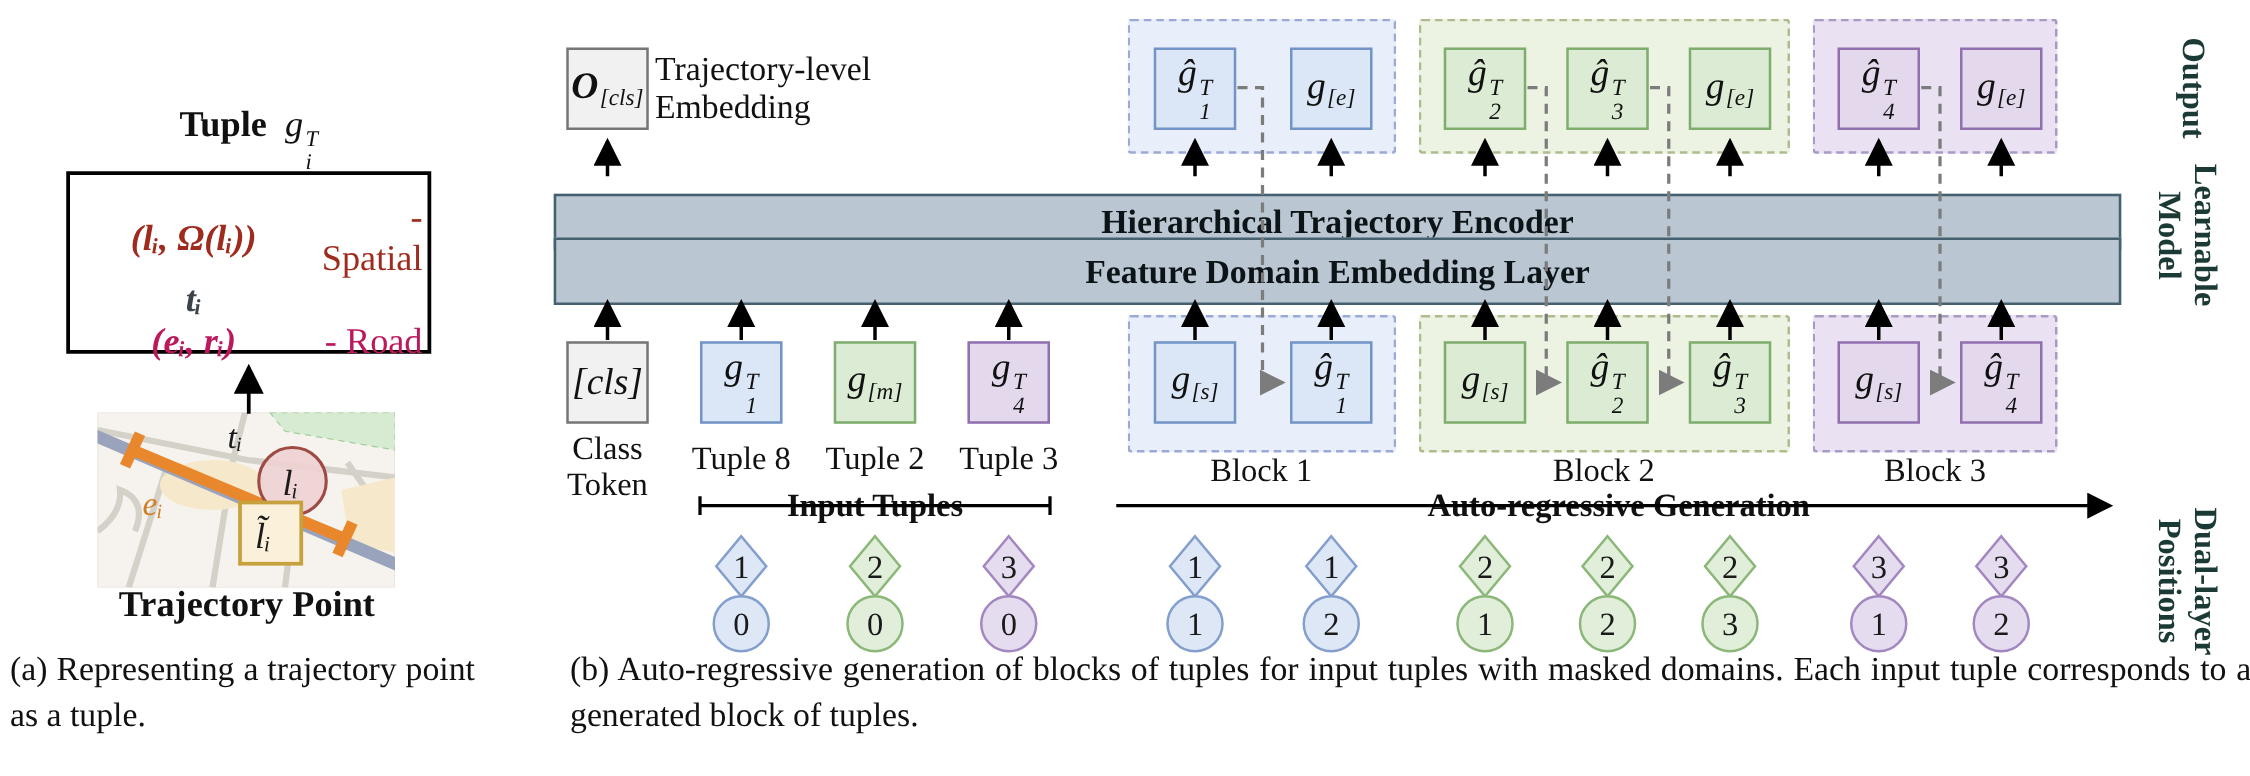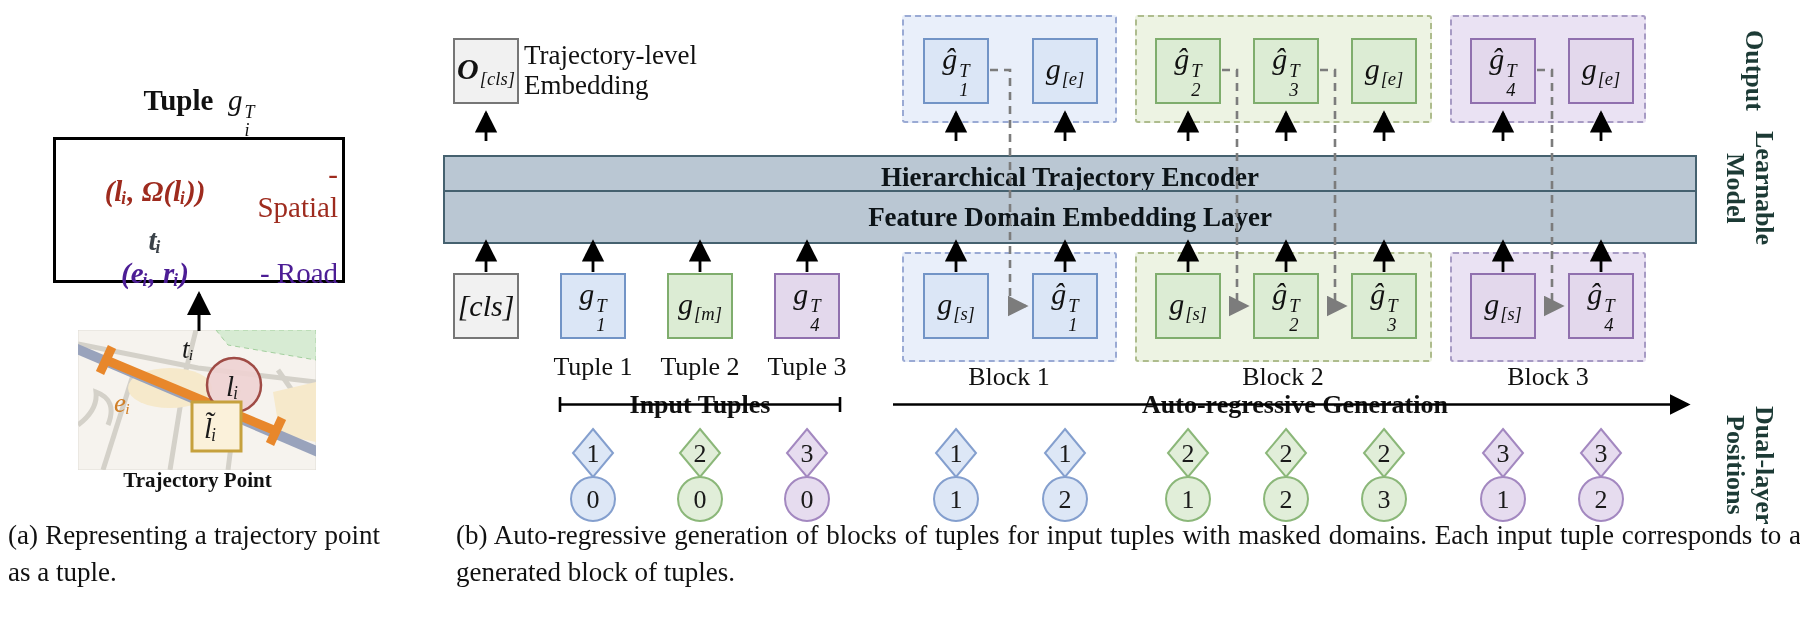--- a/index.html
+++ b/index.html
@@ -63,21 +63,21 @@
   </div>
 
   <div class="tuplebox">
     <div class="trow" style="color:#9e2b1e;">
       <span class="texpr">(lᵢ, Ω(lᵢ))</span>
       <span class="tlab">- Spatial</span>
     </div>
     <div class="trow" style="color:#3b4249;">
       <span class="texpr">tᵢ</span>
     </div>
-    <div class="trow" style="color:#4c1d95;">
+    <div class="trow" style="color:#be185d;">
       <span class="texpr">(eᵢ, rᵢ)</span>
       <span class="tlab">- Road</span>
     </div>
   </div>
 
   <svg class="abs" style="left:78px;top:330px;" width="238" height="140" viewBox="0 0 238 140">
     <rect x="0" y="0" width="238" height="140" fill="#f6f3ee" stroke="#e0ddd6"></rect>
     <polygon points="138,0 238,0 238,30 150,15" fill="#d7ebd3" stroke="#a3cf9e" stroke-dasharray="5 4"></polygon>
     <g stroke="#d4d1c9" stroke-width="5" fill="none">
       <path d="M0,14 L120,38 L238,52"></path>
@@ -96,21 +96,21 @@
       <path d="M204,88 L192,114" stroke-width="9"></path>
     </g>
     <circle cx="156" cy="55" r="27" fill="#eed2d2" fill-opacity="0.9" stroke="#9f4b45" stroke-width="2.5"></circle>
     <rect x="114" y="72" width="49" height="49" fill="#fbf1da" stroke="#c6a13d" stroke-width="3"></rect>
     <text x="104" y="28" font-size="27" font-style="italic" fill="#1a1a1a">tᵢ</text>
     <text x="36" y="82" font-size="27" font-style="italic" fill="#d07f28">eᵢ</text>
     <text x="148" y="66" font-size="29" font-style="italic" fill="#1a1a1a">lᵢ</text>
     <text x="126" y="108" font-size="29" font-style="italic" fill="#1a1a1a">l̃ᵢ</text>
   </svg>
 
-  <div class="abs boldlbl" style="left:40px;top:468px;width:315px;text-align:center;font-size:21px;font-weight:bold;">Trajectory Point</div>
+  <div class="abs boldlbl" style="left:40px;top:468px;width:315px;text-align:center;font-size:29px;font-weight:bold;">Trajectory Point</div>
 
   <div class="caption" style="left:8px;top:517px;width:372px;">(a) Representing a trajectory point as a tuple.</div>
 
   <div class="nbox gray" style="left:453px;top:38px;">
     <span><b><i>O</i></b><span class="sb"><i>[cls]</i></span></span>
   </div>
   <div class="lbl2" style="left:524px;top:40px;width:210px;text-align:left;font-size:27px;">Trajectory-level Embedding</div>
 
   <div class="bar" style="top:143px;height:45px;margin-top:12px;">
     <span>Hierarchical Trajectory Encoder</span>
@@ -207,21 +207,22 @@
   <div class="nbox purple" style="left:1470px;top:273px;">
       <span><i>g</i><span class="sb"><i>[s]</i></span></span>
     </div>
   <div class="nbox purple" style="left:1568px;top:273px;">
       <span><i>ĝ</i><span class="ss">
           <i>T</i>
           <i>4</i>
         </span></span>
     </div>
 
-  <div class="lbl" style="left:533px;top:352px;width:120px;">Tuple 1</div>
+  <div class="lbl2" style="left:431px;top:344px;width:110px;">Class Token</div>
+  <div class="lbl" style="left:533px;top:352px;width:120px;">Tuple 8</div>
   <div class="lbl" style="left:640px;top:352px;width:120px;">Tuple 2</div>
   <div class="lbl" style="left:747px;top:352px;width:120px;">Tuple 3</div>
 
   <div class="lbl" style="left:949px;top:362px;width:120px;">Block 1</div>
   <div class="lbl" style="left:1223px;top:362px;width:120px;">Block 2</div>
   <div class="lbl" style="left:1488px;top:362px;width:120px;text-align:center;">Block 3</div>
 
   <div class="axis-text" style="left:555px;width:290px;">
     <span>Input Tuples</span>
   </div>

